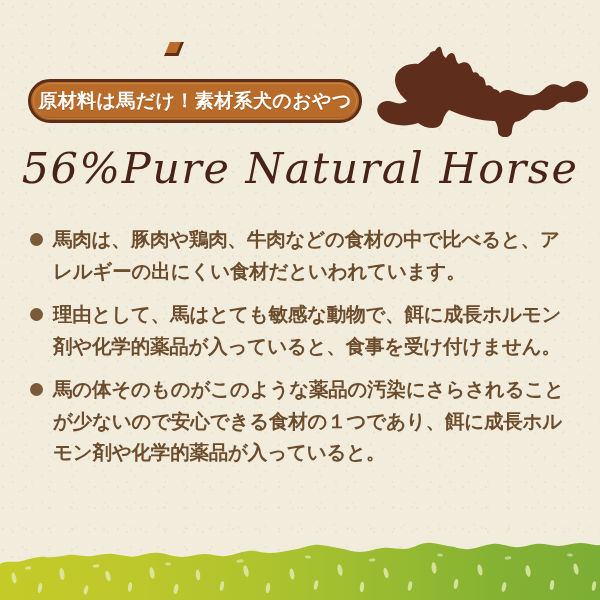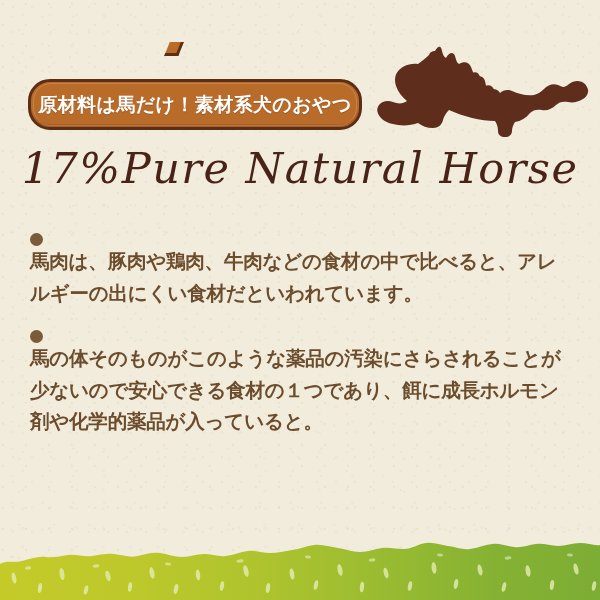--- a/index.html
+++ b/index.html
@@ -37,21 +37,21 @@
     opacity: .9;
     z-index: 2;
   }
 
   
   #banner {
     position: absolute;
     left: 28px;
     top: 79px;
     width: 334px;
-    height: 51px;
+    height: 44px;
     z-index: 4;
   }
   #banner-shape {
     position: absolute;
     inset: 0;
     background: #b96c29;
     border: 3px solid #5d2d14;
     border-radius: 22px;
     box-sizing: border-box;
     box-shadow: inset 0 -3px 0 rgba(93,45,20,.20);
@@ -122,21 +122,20 @@
     position: absolute;
     left: 30px;
     top: 224px;
     width: 545px;
     z-index: 4;
   }
   .bullet-row {
     display: flex;
     align-items: flex-start;
     margin-bottom: 12px;
-    flex-direction: column;
   }
   .bullet-dot {
     flex: 0 0 auto;
     width: 13px;
     height: 13px;
     border-radius: 50%;
     background: #7a5a39;
     margin-top: 9px;
     margin-right: 10px;
   }
@@ -236,26 +235,30 @@
         C 202 38, 209 38, 213 42
         C 216 45, 215 50, 211 53
         C 205 57, 198 58, 192 57
         C 186 56, 181 58, 177 62
         C 173 65, 168 66, 164 64
         C 161 62, 161 57, 164 55
         Z"></path>
     </svg>
   </div>
 
-  <div id="headline">17%Pure Natural Horse</div>
+  <div id="headline">56%Pure Natural Horse</div>
 
   <div id="body-copy">
     <div class="bullet-row">
       <span class="bullet-dot"></span>
       <span class="bullet-text">馬肉は、豚肉や鶏肉、牛肉などの食材の中で比べると、アレルギーの出にくい食材だといわれています。</span>
+    </div>
+    <div class="bullet-row">
+      <span class="bullet-dot"></span>
+      <span class="bullet-text">理由として、馬はとても敏感な動物で、餌に成長ホルモン剤や化学的薬品が入っていると、食事を受け付けません。</span>
     </div>
     <div class="bullet-row">
       <span class="bullet-dot"></span>
       <span class="bullet-text">馬の体そのものがこのような薬品の汚染にさらされることが少ないので安心できる食材の１つであり、餌に成長ホルモン剤や化学的薬品が入っていると。</span>
     </div>
   </div>
 
   <div id="grass">
     <svg viewBox="0 0 600 70" width="600" height="70" preserveAspectRatio="none" aria-hidden="true">
       <defs>

